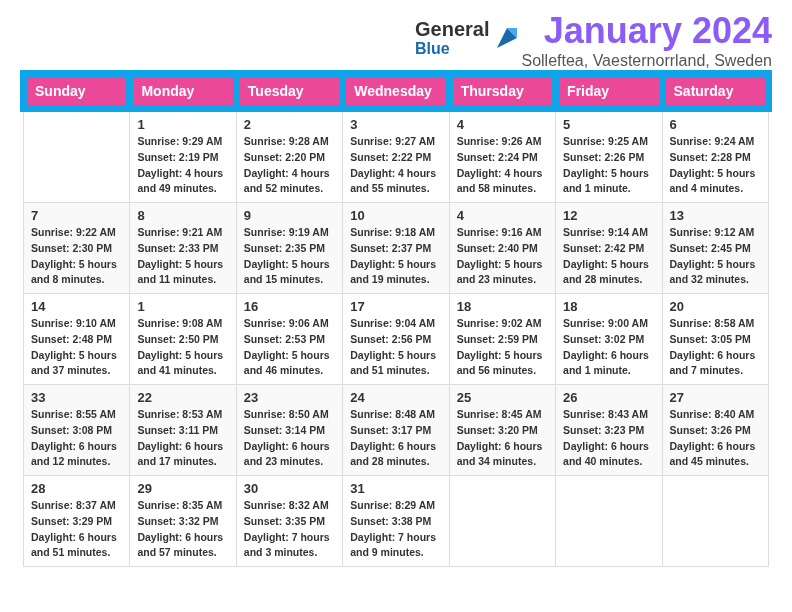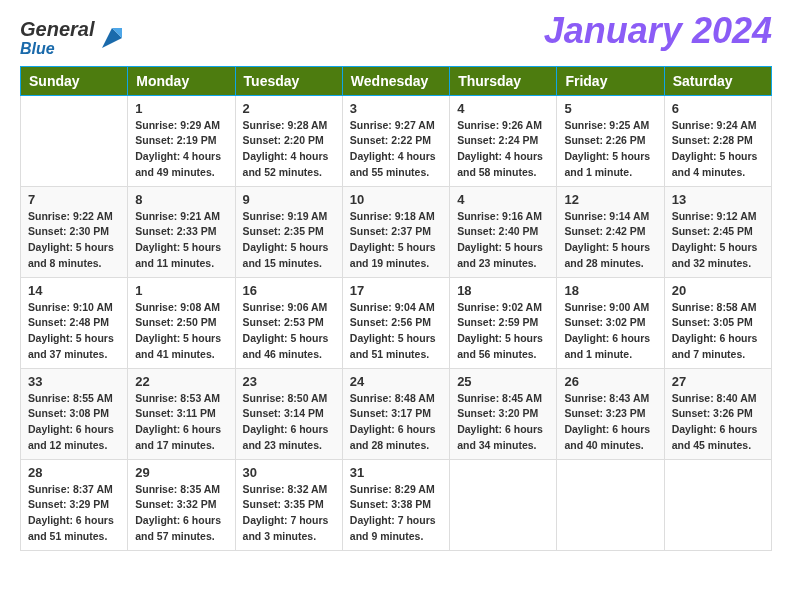--- a/index.html
+++ b/index.html
@@ -5,24 +5,22 @@
     * { box-sizing: border-box; margin: 0; padding: 0; }
     body {
       font-family: Arial, sans-serif;
       background: #fff;
       width: 792px;
       min-height: 612px;
       padding: 10px 20px 20px 20px;
     }
     .header {
       display: flex;
-      justify-content: space-between;
+      justify-content: flex-end;
       align-items: flex-start;
-      margin-bottom: 8px;
-      font-style: italic;
     }
     .logo {
       display: flex;
       align-items: center;
       margin-top: 8px;
     }
     .logo-text {
       display: flex;
       flex-direction: column;
       line-height: 1.1;
@@ -53,27 +51,27 @@
     .subtitle {
       font-size: 16px;
       color: #555;
     }
     table {
       width: 100%;
       border-collapse: collapse;
       table-layout: fixed;
     }
     thead tr th {
-      background-color: #4d7c0f;
+      background-color: #ec4899;
       color: #fff;
       text-align: left;
       padding: 6px 8px;
       font-size: 14px;
       font-weight: bold;
-      border: 1px solid #0ea5e9;
+      border: 7px solid #0ea5e9;
     }
     tbody tr td {
       vertical-align: top;
       padding: 5px 7px;
       border: 1px solid #ddd;
       font-size: 11px;
       color: #333;
       background: #fff;
       height: 85px;
     }
@@ -105,20 +103,21 @@
       <span class="logo-general">General</span>
       <span class="logo-blue">Blue</span>
     </div>
     <svg class="logo-icon" viewBox="0 0 28 28">
       <polygon points="4,24 14,4 24,14" fill="#1a6aab"></polygon>
       <polygon points="14,4 24,14 24,4" fill="#4da6e8"></polygon>
     </svg>
   </div>
   <div class="title-block">
     <div class="month-title">January 2024</div>
+    <div class="subtitle">Solleftea, Vaesternorrland, Sweden</div>
   </div>
 </div>
 
 <table>
   <thead>
     <tr>
     <th>Sunday</th>
         <th>Monday</th>
         <th>Tuesday</th>
         <th>Wednesday</th>

